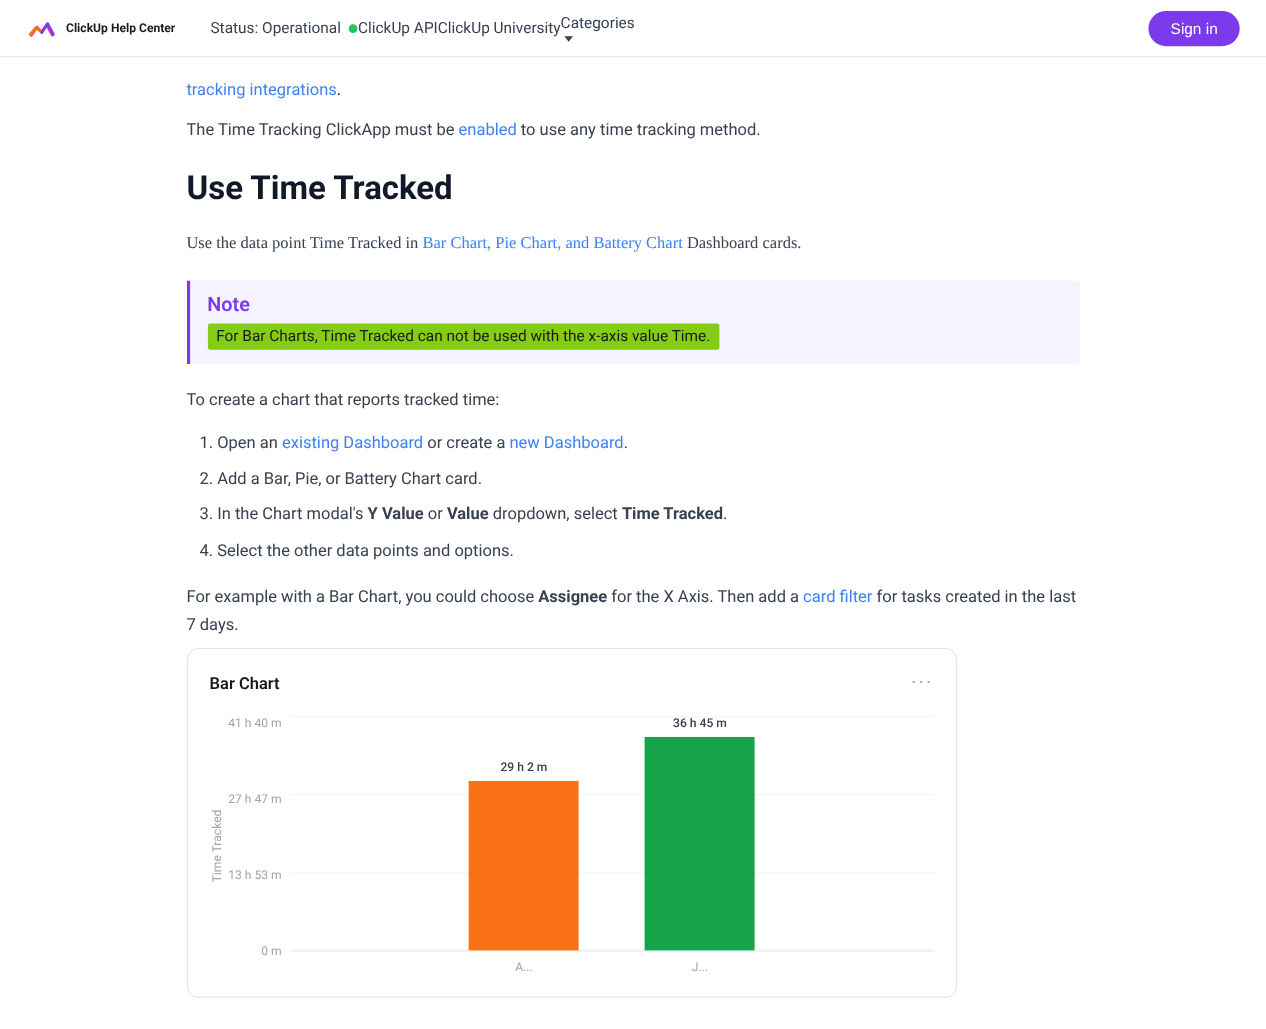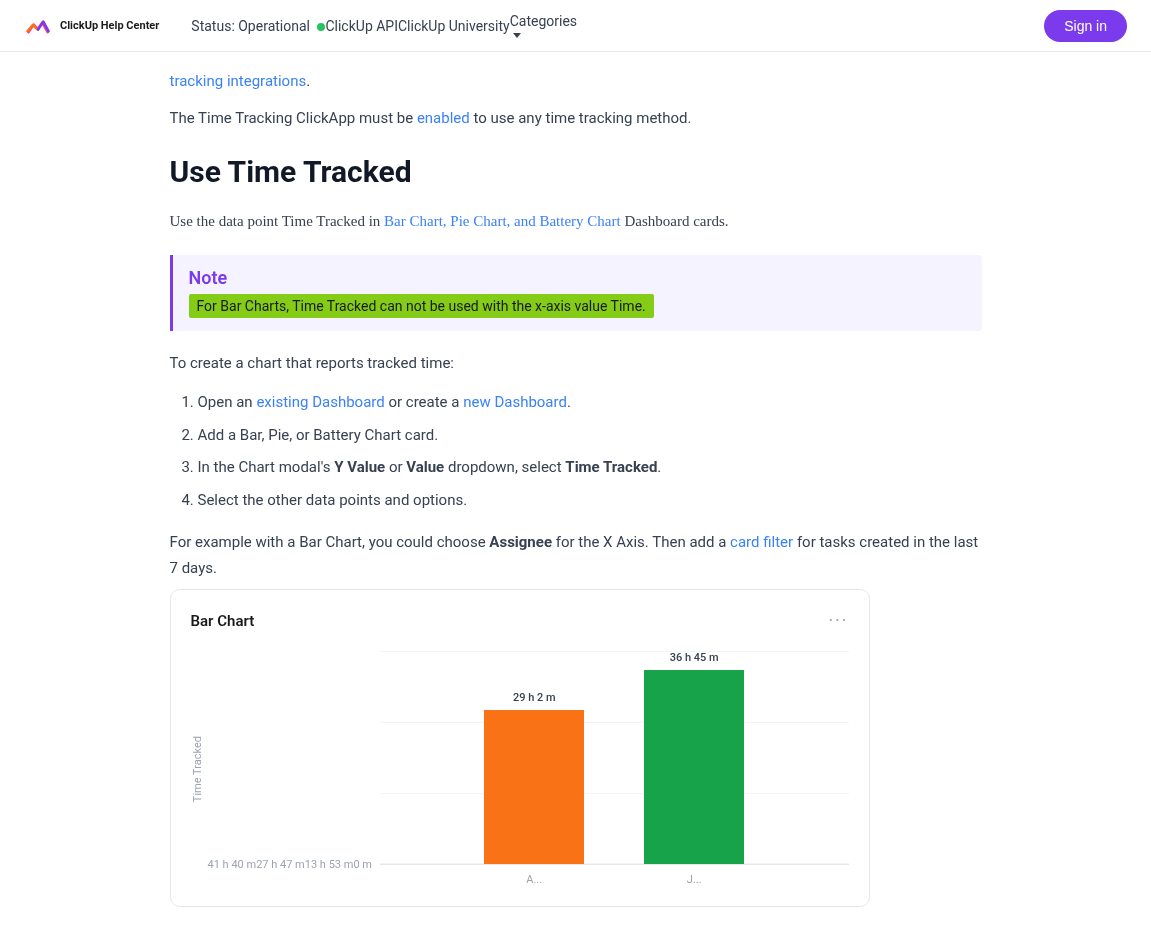--- a/index.html
+++ b/index.html
@@ -86,21 +86,21 @@
       border-radius: 10px;
       padding: 20px;
       max-width: 700px;
     }
     .chart-header { display: flex; justify-content: space-between; align-items: center; margin-bottom: 20px; }
     .chart-title { font-weight: 600; font-size: 15px; color: #1a1a1a; }
     .chart-menu { color: #9ca3af; font-size: 18px; letter-spacing: 2px; cursor: pointer; }
 
     .y-axis-labels {
       display: flex;
-      flex-direction: row;
+      flex-direction: column;
       justify-content: space-between;
       align-items: flex-end;
       padding-right: 8px;
       font-size: 11px;
       color: #9ca3af;
       height: 220px;
       padding-bottom: 0;
     }
 
     .chart-body {

